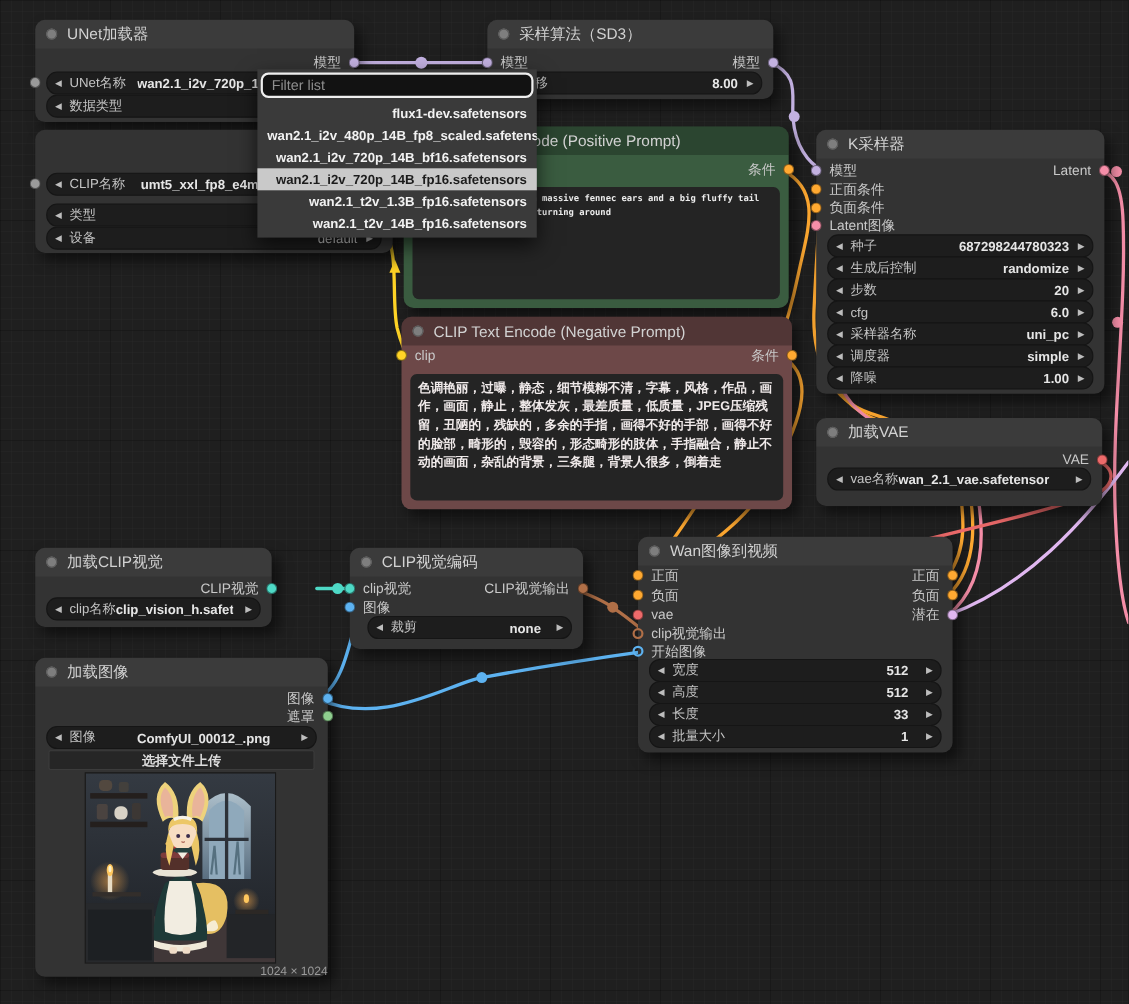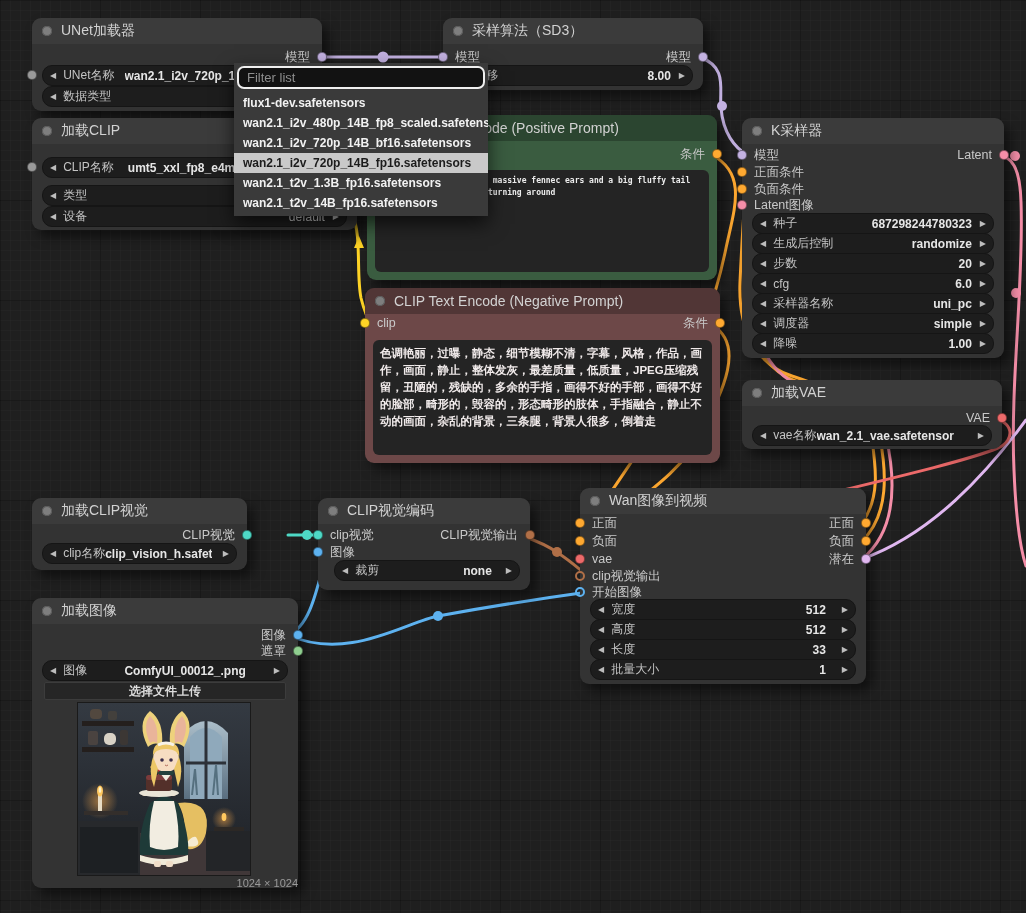--- a/index.html
+++ b/index.html
@@ -44,21 +44,21 @@
   .ta.pos{font-family:"DejaVu Sans Mono",monospace;font-size:8px;font-weight:bold;
     line-height:12px;color:#ececec;}
   .ta.neg{font-size:11.5px;font-weight:bold;line-height:17px;color:#f0eaea;
     word-break:break-all;}
   .btnw{position:absolute;left:12px;right:12px;height:16px;background:#262626;
     border:1px solid #3c3c3c;text-align:center;font-size:12px;font-weight:bold;
     color:#dddddd;line-height:16px;border-radius:2px;}
   .imgwrap{position:absolute;background:#222;outline:1px solid #1a1a1a;}
   .cap{position:absolute;left:0;right:0;text-align:right;font-size:11px;color:#9a9a9a;}
   .dd{position:absolute;left:234px;top:63px;width:254px;z-index:50;background:#3a3a3a;
-    box-shadow:0 8px 18px rgba(0,0,0,0.65);padding:2px 0 3px 0;}
+    box-shadow:0 8px 18px rgba(0,0,0,0.65);padding:2px 0 3px 0;text-align:right;}
   .ddf{height:19px;background:#121212;border:2px solid #efefef;border-radius:7px;
     margin:1px 3px 4px 3px;display:flex;align-items:center;padding:0 8px;
     font-size:13px;color:#8e8e8e;}
   .ddi{height:20px;line-height:20px;padding:0 9px;font-size:12px;font-weight:bold;
     color:#f2f2f2;white-space:nowrap;overflow:hidden;}
   .ddi.sel{background:#c9c9c9;color:#1c1c1c;}
 </style>
 </head>
 <body>
 
@@ -111,24 +111,20 @@
     </div>
     <div class="widget" style="top:68px">
       <span class="arr">◀</span>
       <span class="wl">数据类型</span>
       <span class="wv"></span>
       <span class="arr">▶</span>
     </div>
   </div>
 
   <div class="node" style="left:32px;top:118px;width:325px;height:112px">
-    <div class="hdr">
-      <span class="hdot"></span>
-      <span class="title">加载CLIP</span>
-    </div>
     <span class="dot" style="position: absolute; left: -5px; top: 44px; background-color: rgb(154, 154, 154);"></span>
     <div class="widget" style="top:39px">
       <span class="arr">◀</span>
       <span class="wl">CLIP名称</span>
       <span class="wv" style="text-align:left;margin-left:14px">umt5_xxl_fp8_e4m3fn_</span>
       <span class="arr">▶</span>
     </div>
     <div class="widget" style="top:67px">
       <span class="arr">◀</span>
       <span class="wl">类型</span>
@@ -257,21 +253,21 @@
         <span class="arr">▶</span>
     </div>
     <div class="widget" style="top:215px">
       <span class="arr">◀</span>
         <span class="wl">降噪</span>
         <span class="wv">1.00</span>
         <span class="arr">▶</span>
     </div>
   </div>
 
-  <div class="node" style="left:742px;top:380px;width:260px;height:69px">
+  <div class="node" style="left:742px;top:380px;width:260px;height:80px">
     <div class="hdr">
       <span class="hdot"></span>
       <span class="title">加载VAE</span>
     </div>
     <div class="slot out" style="top:32px">
       <span class="dot" style="background-color: rgb(237, 106, 106);"></span>
       <span class="lbl">VAE</span>
     </div>
     <div class="widget" style="top:45px">
       <span class="arr">◀</span>

